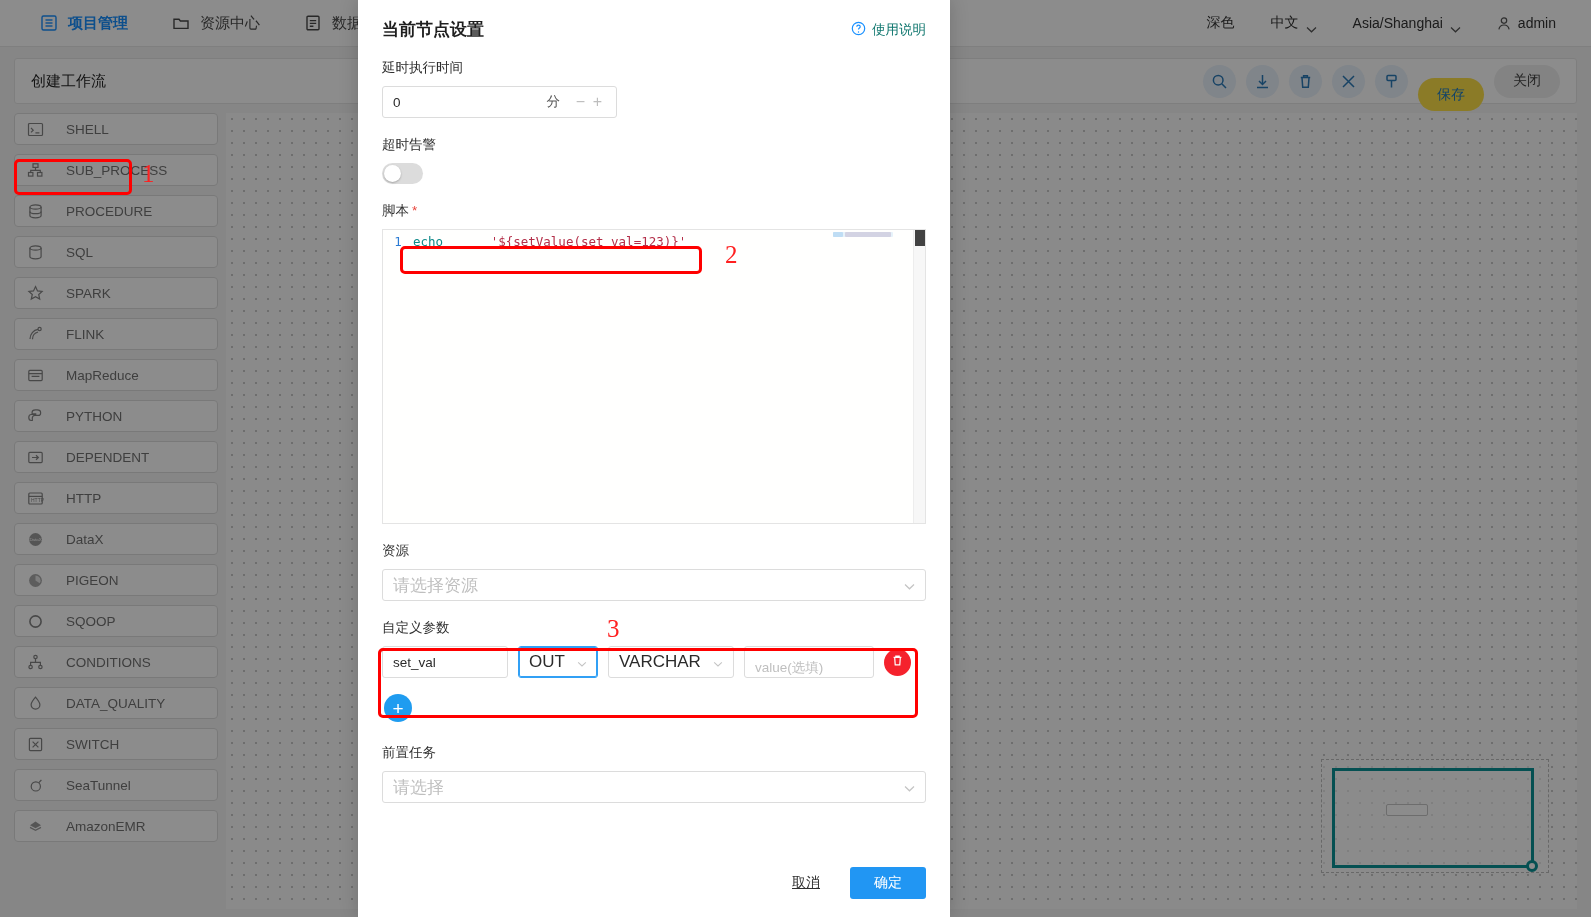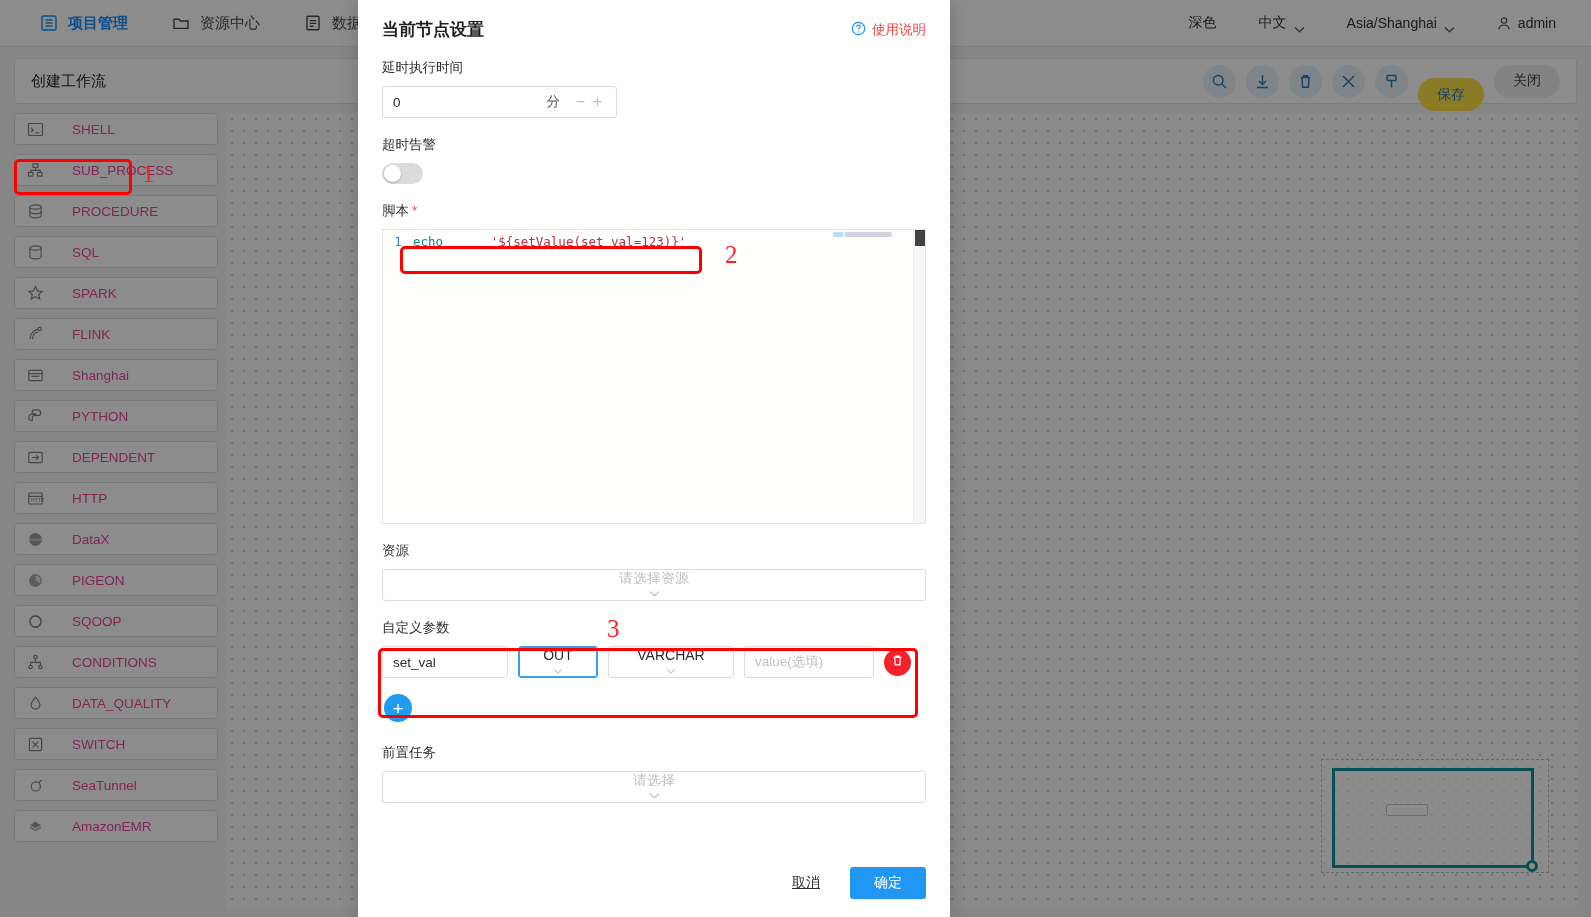--- a/index.html
+++ b/index.html
@@ -23,21 +23,21 @@
   }
   .nav-left { display: flex; align-items: center; padding-left: 18px; gap: 0px; }
   .nav-item {
     display: flex; align-items: center; gap: 10px;
     padding: 0 22px; height: 46px; color: #4a4a4a; font-size: 15px;
     cursor: pointer;
   }
   .nav-item.active { color: #1890ff; font-weight: 600; }
   .nav-item .ico { width: 18px; height: 18px; display: block; }
   .nav-right {
-    margin-left: auto; display: flex; align-items: center; gap: 16px;
+    margin-left: auto; display: flex; align-items: center; gap: 10px;
     padding-right: 22px; font-size: 14px; color: #333;
   }
   .nav-right > div { display: flex; align-items: center; gap: 7px; padding: 0 13px; cursor: pointer; }
   .chev { width: 11px; height: 7px; display: inline-block; }
 
   
   .wf-header {
     position: absolute; top: 58px; left: 14px; right: 14px; height: 46px;
     background: #fff; border: 1px solid #e6e6e6; border-radius: 3px;
     display: flex; align-items: center; padding: 0 16px;
@@ -62,22 +62,22 @@
   }
 
   
   .palette {
     position: absolute; left: 14px; top: 113px; width: 204px; bottom: 8px;
     overflow: hidden;
   }
   .task-item {
     height: 32px; margin-bottom: 9px;
     border: 1px solid #dcdcdc; border-radius: 4px; background: #fff;
-    display: flex; align-items: center; padding: 0 12px; gap: 28px;
-    font-size: 13.5px; color: #ec4899; cursor: pointer;
+    display: flex; align-items: center; padding: 0 12px; gap: 22px;
+    font-size: 13.5px; color: #737373; cursor: pointer;
   }
   .task-item .ticon { width: 17px; height: 17px; flex: 0 0 17px; opacity: .72; }
 
   
   .canvas {
     position: absolute; left: 226px; top: 113px; right: 14px; bottom: 8px;
     background-color: #fbfbfb;
     background-image: radial-gradient(#c9c9c9 1px, transparent 1px);
     background-size: 12px 12px;
   }
@@ -107,21 +107,21 @@
     position: absolute; left: 358px; top: 0; width: 592px; height: 917px;
     background: #fff; display: flex; flex-direction: column;
     box-shadow: 0 0 18px rgba(0,0,0,.18);
   }
   .modal-head {
     padding: 18px 24px 6px 24px; display: flex; align-items: center;
   }
   .modal-title { font-size: 17px; font-weight: 700; color: #1f1f1f; }
   .help-link {
     margin-left: auto; display: flex; align-items: center; gap: 6px;
-    color: #ef4444; font-size: 13.5px; cursor: pointer;
+    color: #0f766e; font-size: 13.5px; cursor: pointer;
   }
   .help-link svg { width: 15px; height: 15px; }
 
   .modal-body { flex: 1; overflow: hidden; padding: 12px 24px 0 24px; position: relative; }
   .field { margin-bottom: 18px; }
   .flabel { font-size: 13.5px; color: #303030; margin-bottom: 9px; display: block; }
   .req { color: #e8453c; margin-left: 3px; }
 
   .num-input {
     width: 235px; height: 32px; border: 1px solid #dcdcdc; border-radius: 3px;
@@ -159,40 +159,40 @@
   .ed-minimap { position: absolute; right: 14px; top: 0; width: 78px; height: 100%; }
   .ed-mm-line { position: absolute; left: 0; height: 5px; border-radius: 1px; }
   .ed-scroll {
     position: absolute; right: 0; top: 0; width: 12px; height: 100%;
     background: #f7f7f7; border-left: 1px solid #ededed;
   }
   .ed-scroll i { position: absolute; top: 0; left: 1px; width: 10px; height: 16px; background: #424242; }
 
   .select-box {
     height: 32px; border: 1px solid #dcdcdc; border-radius: 3px; background: #fff;
-    display: flex; align-items: center; padding: 0 10px; font-size: 14px;
-    color: #2b2b2b; cursor: pointer; flex-direction: column;
+    display: flex; align-items: center; padding: 0 10px; font-size: 17px;
+    color: #2b2b2b; cursor: pointer;
   }
   .select-box.ph { color: #bfbfbf; }
   .select-box .sv { flex: 1; overflow: hidden; white-space: nowrap; }
   .select-box .arrow { color: #c4c4c4; }
 
   
   .params-block { position: relative; }
   .param-row { display: flex; align-items: center; gap: 10px; margin-top: 9px; }
   .p-name { width: 126px; }
   .p-dir  { width: 80px; }
   .p-type { width: 126px; }
   .p-val  { width: 130px; }
   .focus-ring { border-color: #31a0f5 !important; box-shadow: 0 0 0 1px #31a0f5 inset; }
   .txt-input {
     height: 32px; border: 1px solid #dcdcdc; border-radius: 3px; background: #fff;
     display: flex; align-items: center; padding: 0 10px; font-size: 13.5px; color: #2b2b2b;
   }
-  .txt-input.ph { color: #bfbfbf; }
+  .txt-input.ph { color: #bfbfbf; align-items: flex-end; }
   .del-btn {
     width: 27px; height: 27px; border-radius: 50%; background: #f5222d;
     display: flex; align-items: center; justify-content: center; cursor: pointer;
   }
   .del-btn svg { width: 13px; height: 13px; }
   .add-btn {
     width: 28px; height: 28px; border-radius: 50%; background: #1f9cf0;
     display: flex; align-items: center; justify-content: center;
     color: #fff; font-size: 19px; line-height: 1; cursor: pointer; margin: 16px 0 22px 2px;
   }
@@ -388,21 +388,21 @@
         </span>
         <span>FLINK</span>
       </div>
       <div class="task-item">
         <span class="ticon">
           <svg viewBox="0 0 17 17" fill="none" stroke="#555" stroke-width="1.2">
               <rect x="1.8" y="3.4" width="13.4" height="10.2" rx="1"></rect>
               <path d="M1.8 6.6h13.4M4.6 9.4h7.8"></path>
             </svg>
         </span>
-        <span>Shanghai</span>
+        <span>MapReduce</span>
       </div>
       <div class="task-item">
         <span class="ticon">
           <svg viewBox="0 0 17 17" fill="none" stroke="#555" stroke-width="1.2">
               <path d="M8.5 1.8c-2.6 0-3.4 1-3.4 2.4v1.6h3.6v.7H4.2c-1.5 0-2.4 1-2.4 3s.9 3 2.4 3h1.1V9.9c0-1.5 1.1-2.5 2.6-2.5h3.5c1.3 0 2.2-.9 2.2-2.2V4.2c0-1.4-1-2.4-3.4-2.4z"></path>
             </svg>
         </span>
         <span>PYTHON</span>
       </div>
       <div class="task-item">

